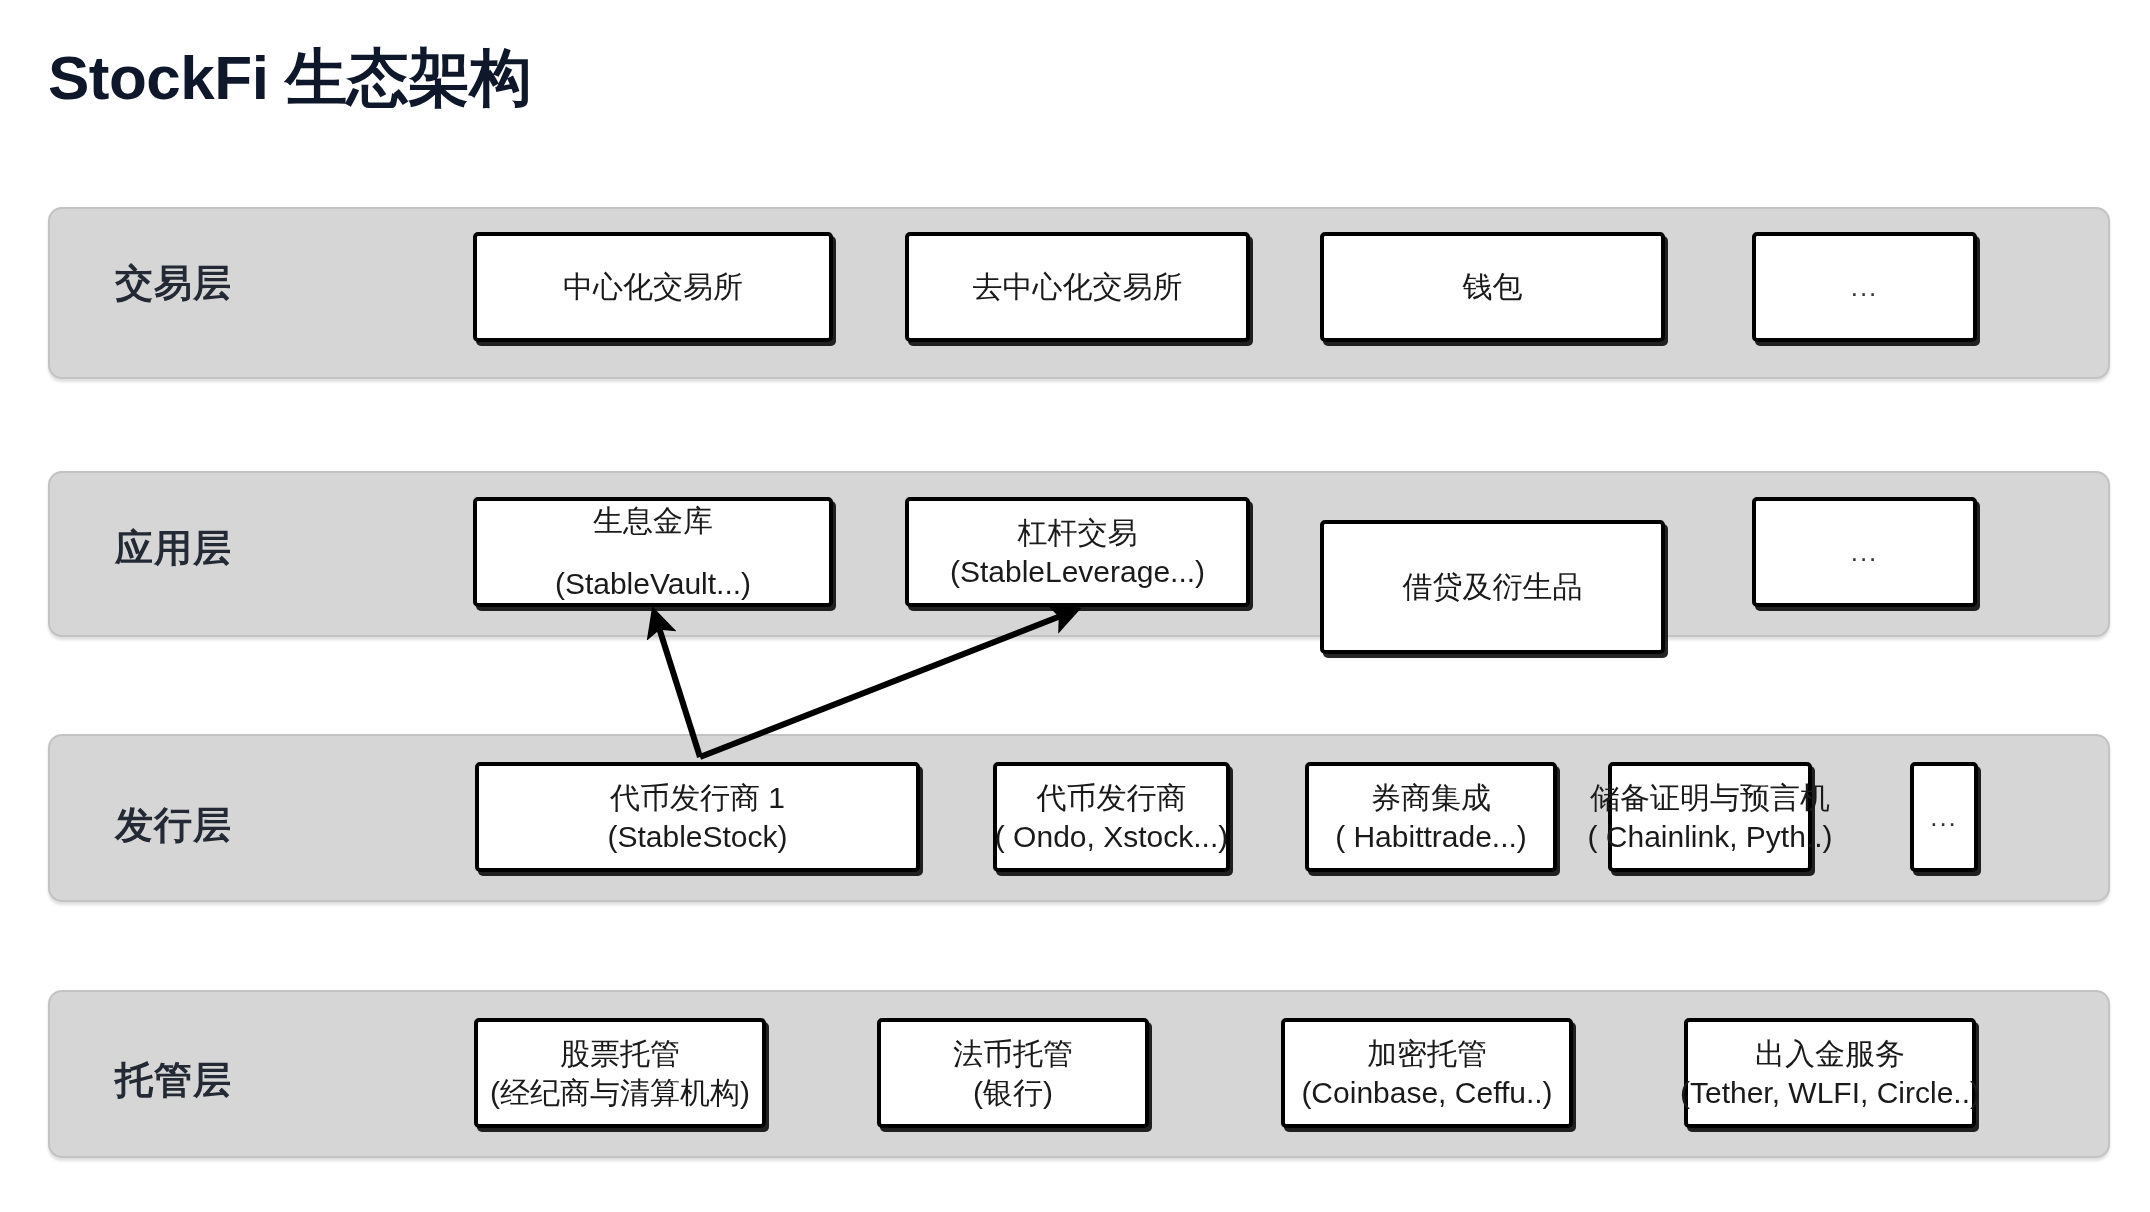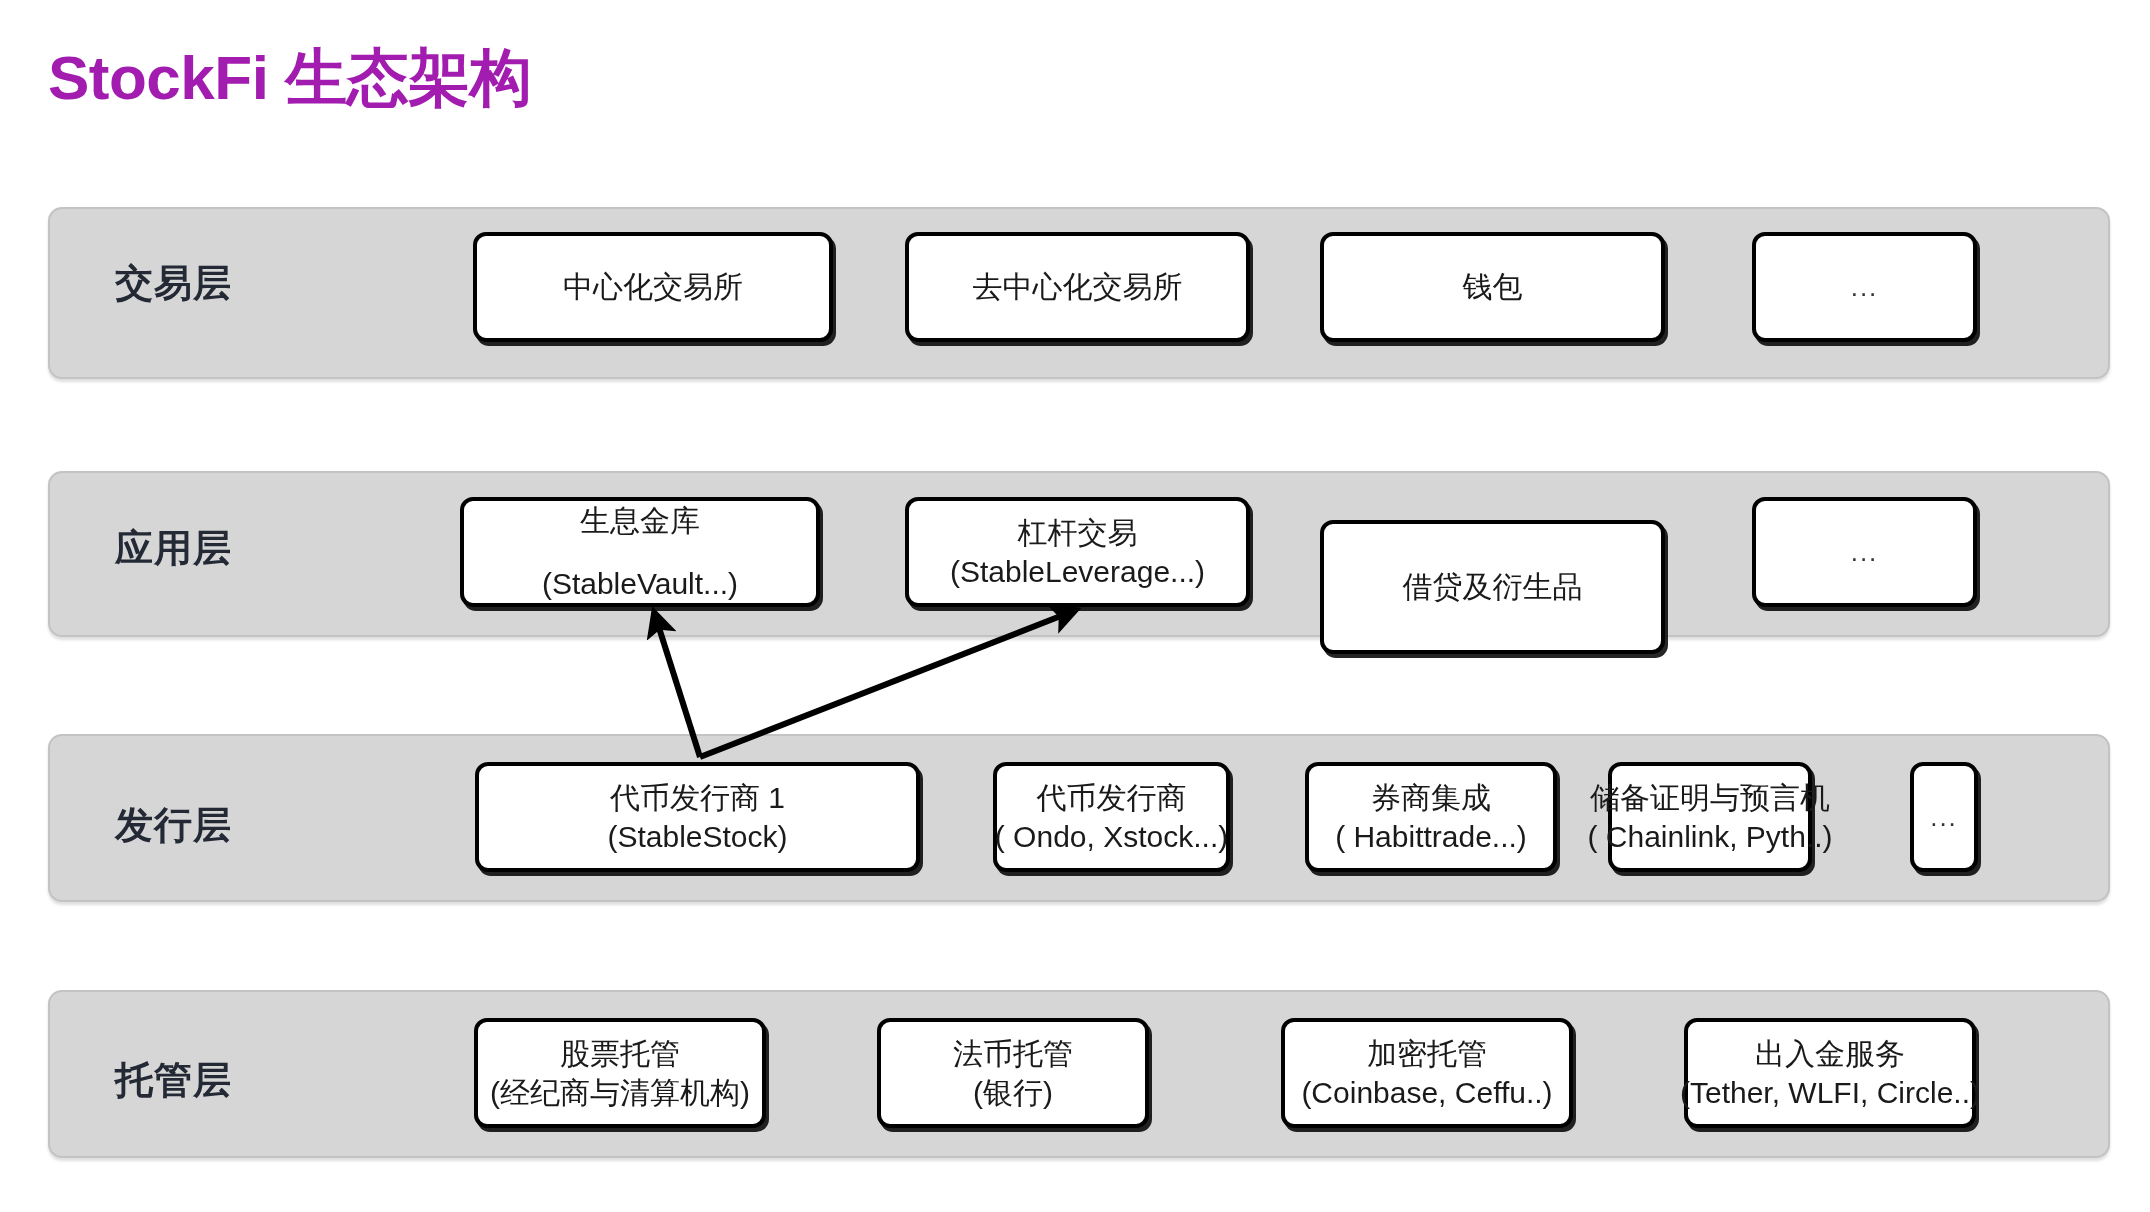--- a/index.html
+++ b/index.html
@@ -23,21 +23,21 @@
     height: 1212px;
   }
 
   
   .page-title {
     position: absolute;
     left: 48px;
     top: 42px;
     font-size: 62px;
     font-weight: bold;
-    color: #a21caf;
+    color: #0f172a;
     letter-spacing: -0.5px;
     line-height: 1.15;
     white-space: nowrap;
   }
 
   
   .layer-band {
     position: absolute;
     background: #d6d6d6;
     border: 2px solid #c3c3c3;
@@ -54,21 +54,21 @@
     white-space: nowrap;
     letter-spacing: 1px;
   }
 
   
   .node {
     position: absolute;
     box-sizing: border-box;
     background: #ffffff;
     border: 4px solid #000000;
-    border-radius: 13px;
+    border-radius: 5px;
     box-shadow: 3px 4px 0 rgba(0,0,0,0.85);
     display: flex;
     flex-direction: column;
     align-items: center;
     justify-content: center;
     text-align: center;
     color: #1a1a1a;
     padding: 2px 19px;
   }
   .node .l1 {
@@ -115,21 +115,21 @@
         <div class="l1">去中心化交易所</div>
       </div>
       <div class="node single" style="left: 1320px; top: 232px; width: 345px; height: 110px;">
         <div class="l1">钱包</div>
       </div>
       <div class="node single ellipsis" style="left: 1752px; top: 232px; width: 225px; height: 110px;">
         <div class="l1">...</div>
       </div>
       <div class="layer-band" style="left: 48px; top: 471px; width: 2062px; height: 166px;"></div>
       <div class="layer-label" style="left: 115px; top: 523px;">应用层</div>
-      <div class="node" style="left: 460px; top: 497px; width: 360px; height: 110px; gap: 24px;">
+      <div class="node" style="left: 473px; top: 497px; width: 360px; height: 110px; gap: 24px;">
         <div class="l1">生息金库</div>
         <div class="l2">(StableVault...)</div>
       </div>
       <div class="node" style="left: 905px; top: 497px; width: 345px; height: 110px;">
         <div class="l1">杠杆交易</div>
         <div class="l2">(StableLeverage...)</div>
       </div>
       <div class="node single" style="left: 1320px; top: 520px; width: 345px; height: 134px;">
         <div class="l1">借贷及衍生品</div>
       </div>

